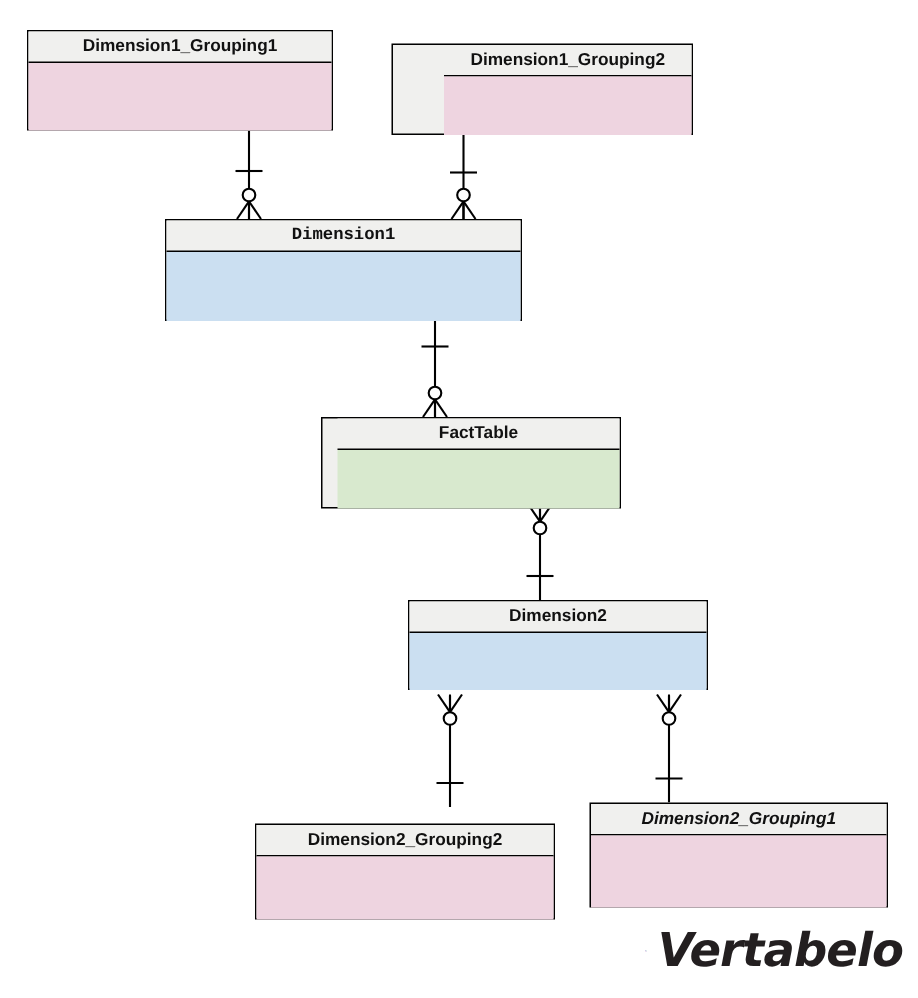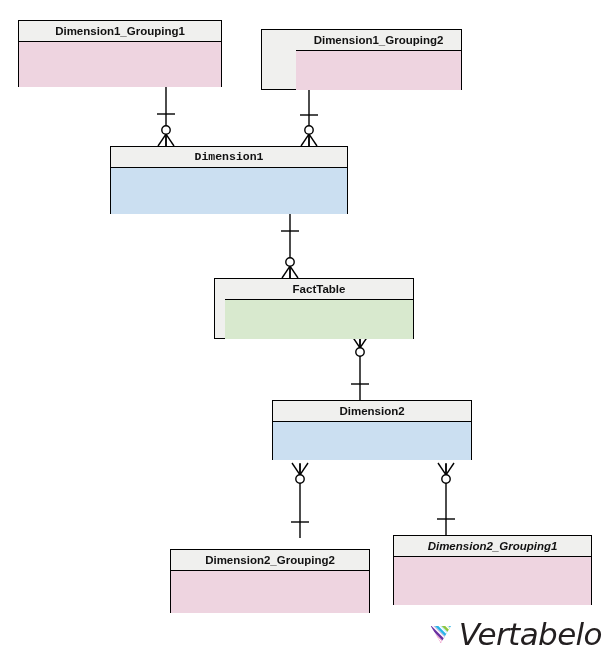--- a/index.html
+++ b/index.html
@@ -53,21 +53,21 @@
     left: 430px;
     top: 609px;
     width: 172px;
     height: 50px;
     display: flex;
     align-items: center;
     gap: 7px;
   }
   #brand-wordmark {
     font-size: 31px;
-    font-weight: normal;
+    font-weight: bold;
     font-style: italic;
     color: #231f20;
     letter-spacing: -0.6px;
     font-family: "DejaVu Sans", sans-serif;
   }
 </style>
 </head>
 <body>
 
 <svg id="diagram-canvas" viewBox="0 0 612 665" xmlns="http://www.w3.org/2000/svg">

